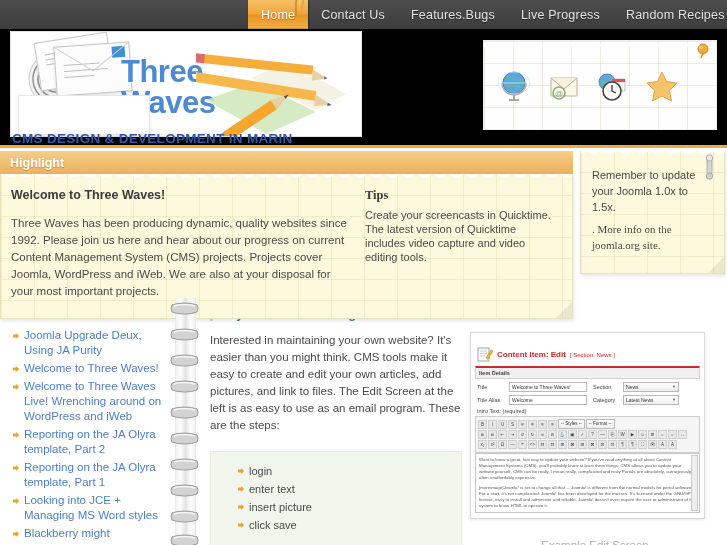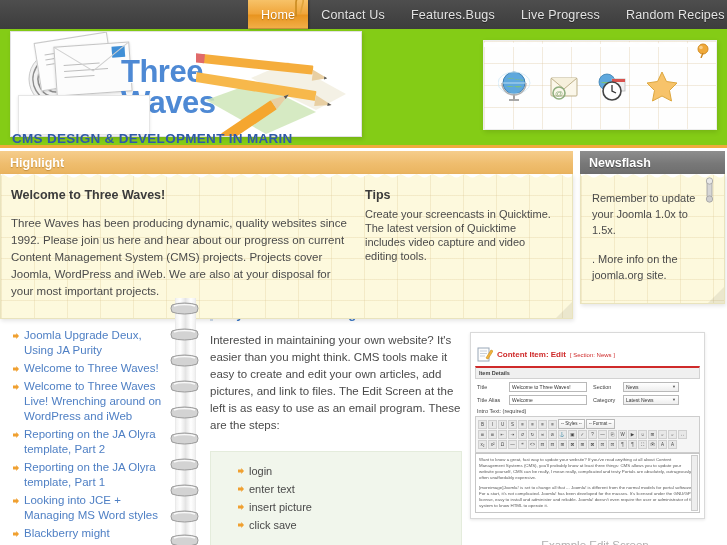--- a/index.html
+++ b/index.html
@@ -64,21 +64,21 @@
     width: 13px; height: 26px;
     z-index: 3;
     pointer-events: none;
   }
 
   
   .header {
     position: absolute;
     left: 0; top: 29px;
     width: 727px; height: 119px;
-    background: #84cc16;
+    background: #000000;
     overflow: hidden;
     z-index: 10;
   }
   .logo-card {
     position: absolute;
     left: 10px; top: 2px;
     width: 350px; height: 104px;
     background: #fff;
     border: 1px solid #e2e2e2;
     box-shadow: 1px 2px 4px rgba(0,0,0,.13);
@@ -255,21 +255,21 @@
     z-index: 2;
   }
   .hl-col-a { width: 340px; padding-right: 14px; }
   .hl-col-b { width: 190px; }
   .hl-h {
     color: #3b3b3b;
     font-size: 12.5px;
     font-weight: bold;
     margin-bottom: 13px;
   }
-  .hl-col-b .hl-h { margin-bottom: 5px; }
+  .hl-col-b .hl-h { margin-bottom: 5px; font-family: Liberation Serif, serif; }
   .hl-p {
     color: #4a4a4a;
     font-size: 11.5px;
     line-height: 17px;
   }
   .hl-col-b .hl-p { font-size: 11px; line-height: 14px; }
 
   .nf-wrap {
     position: absolute;
     left: 580px; top: 151px;
@@ -294,21 +294,21 @@
   .nf-body {
     position: relative;
     padding: 16px 12px 20px 11px;
     z-index: 2;
   }
   .nf-p {
     color: #4a4a4a;
     font-size: 11px;
     line-height: 16px;
   }
-  .nf-p + .nf-p { margin-top: 13px; }
+  .nf-p + .nf-p { margin-top: 6px; font-family: Liberation Serif, serif; }
   .pin2 {
     position: absolute;
     right: 9px; top: 3px;
     width: 11px; height: 30px;
     z-index: 6;
   }
 
   
   .sidebar {
     position: absolute;
@@ -692,23 +692,20 @@
         <div class="hl-col-b">
           <div class="hl-h">Tips</div>
           <div class="hl-p">Create your screencasts in Quicktime. The latest version of Quicktime includes video capture and video editing tools.</div>
         </div>
       </div>
       <div class="fold"></div>
     </div>
   </div>
 
   <div class="nf-wrap">
-    <div class="nf-bar">
-      <span>Newsflash</span>
-    </div>
     <div class="notepad">
       <div class="pad-grid"></div>
       <svg class="torn" viewBox="0 0 145 6" preserveAspectRatio="none">
         <path d="M0 0 L145 0 L145 2 Q141 5 137 2 Q133 -1 129 2 Q125 5 121 2 Q117 -1 113 2 Q109 5 105 2 Q101 -1 97 2 Q93 5 89 2 Q85 -1 81 2 Q77 5 73 2 Q69 -1 65 2 Q61 5 57 2 Q53 -1 49 2 Q45 5 41 2 Q37 -1 33 2 Q29 5 25 2 Q21 -1 17 2 Q13 5 9 2 Q5 -1 1 2 L0 2 Z" fill="#ffffff"></path>
       </svg>
       <svg class="pin2" viewBox="0 0 11 30">
         <rect x="3" y="3" width="5" height="18" rx="2.5" fill="#d6d6d6" stroke="#9e9e9e" stroke-width=".8"></rect>
         <circle cx="5.5" cy="4" r="3.2" fill="#e8e8e8" stroke="#9e9e9e" stroke-width=".8"></circle>
         <circle cx="5.5" cy="22" r="3.2" fill="#cfcfcf" stroke="#9e9e9e" stroke-width=".8"></circle>
       </svg>

